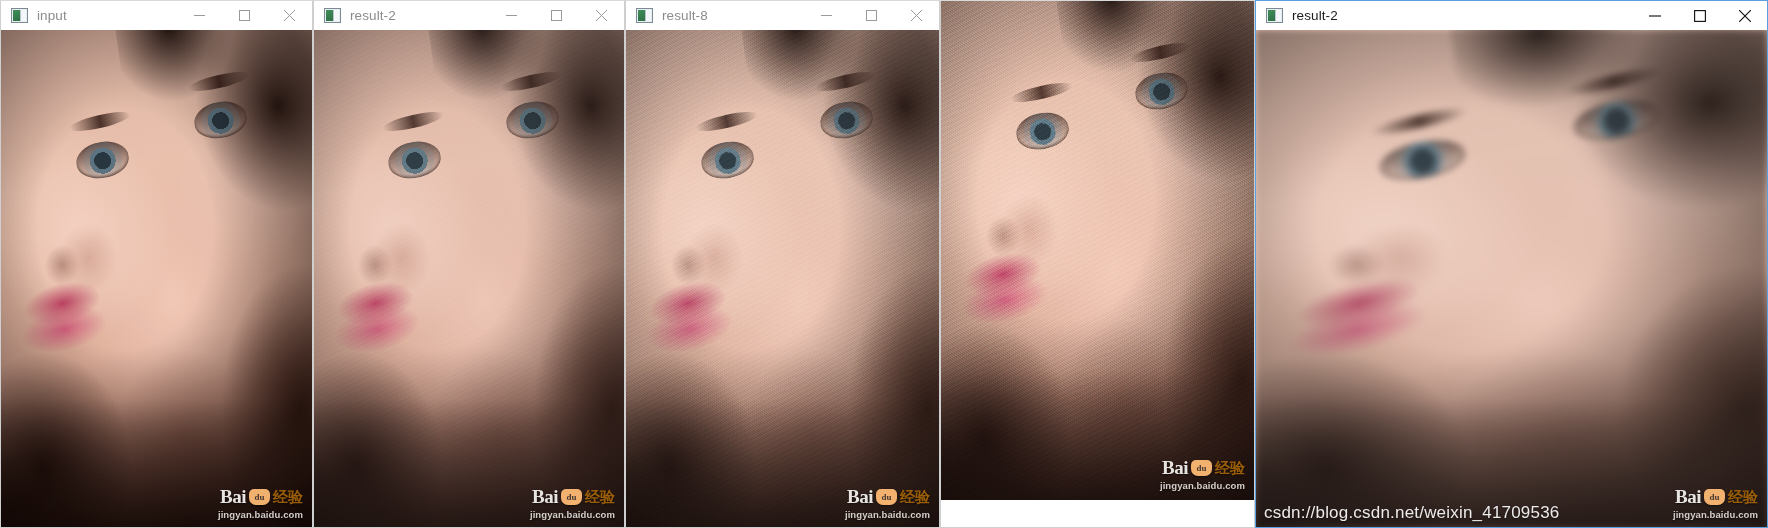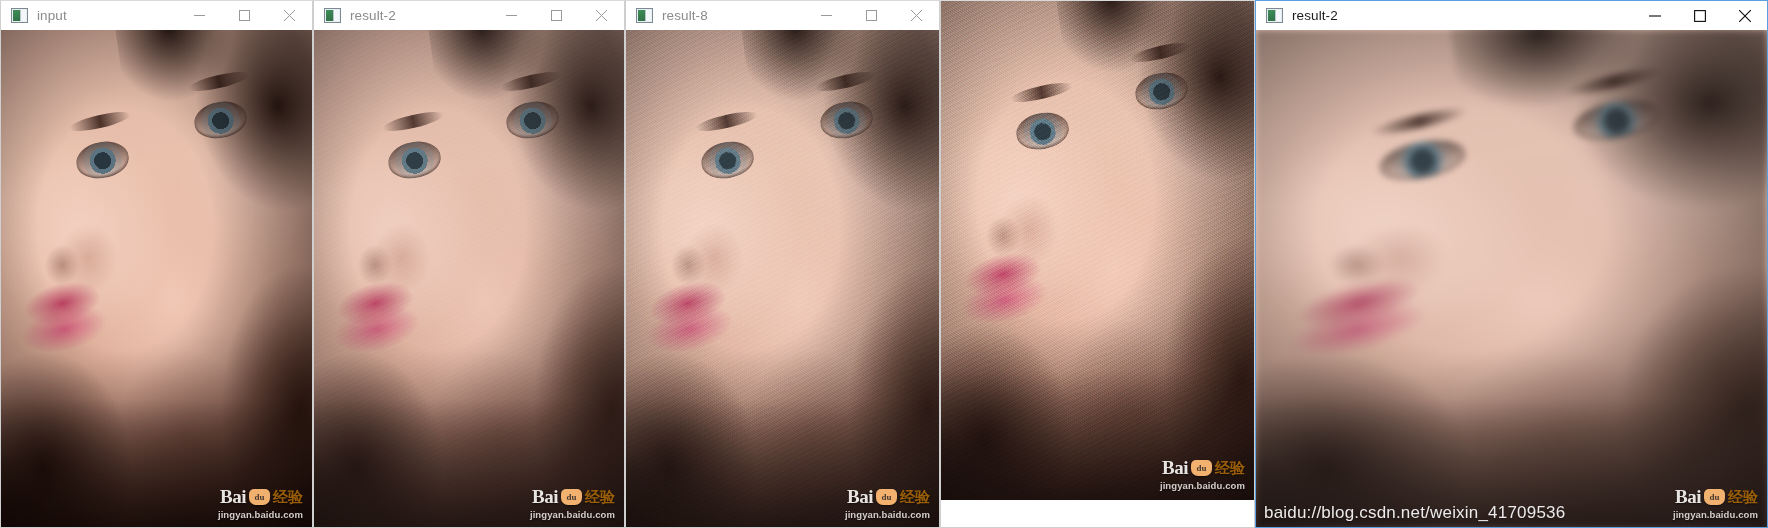--- a/index.html
+++ b/index.html
@@ -527,17 +527,17 @@
       <div class="baidu-wm">
         <div class="baidu-row">
           <span class="baidu-bai">Bai</span>
           <span class="baidu-paw">
               <span>du</span>
             </span>
           <span class="baidu-cn">经验</span>
         </div>
         <div class="baidu-url">jingyan.baidu.com</div>
       </div>
-      <div class="csdn-url">baidu://blog.csdn.net/weixin_41709536</div>
+      <div class="csdn-url">csdn://blog.csdn.net/weixin_41709536</div>
     </div>
   </div>
 
 </div>
 
 </body></html>

